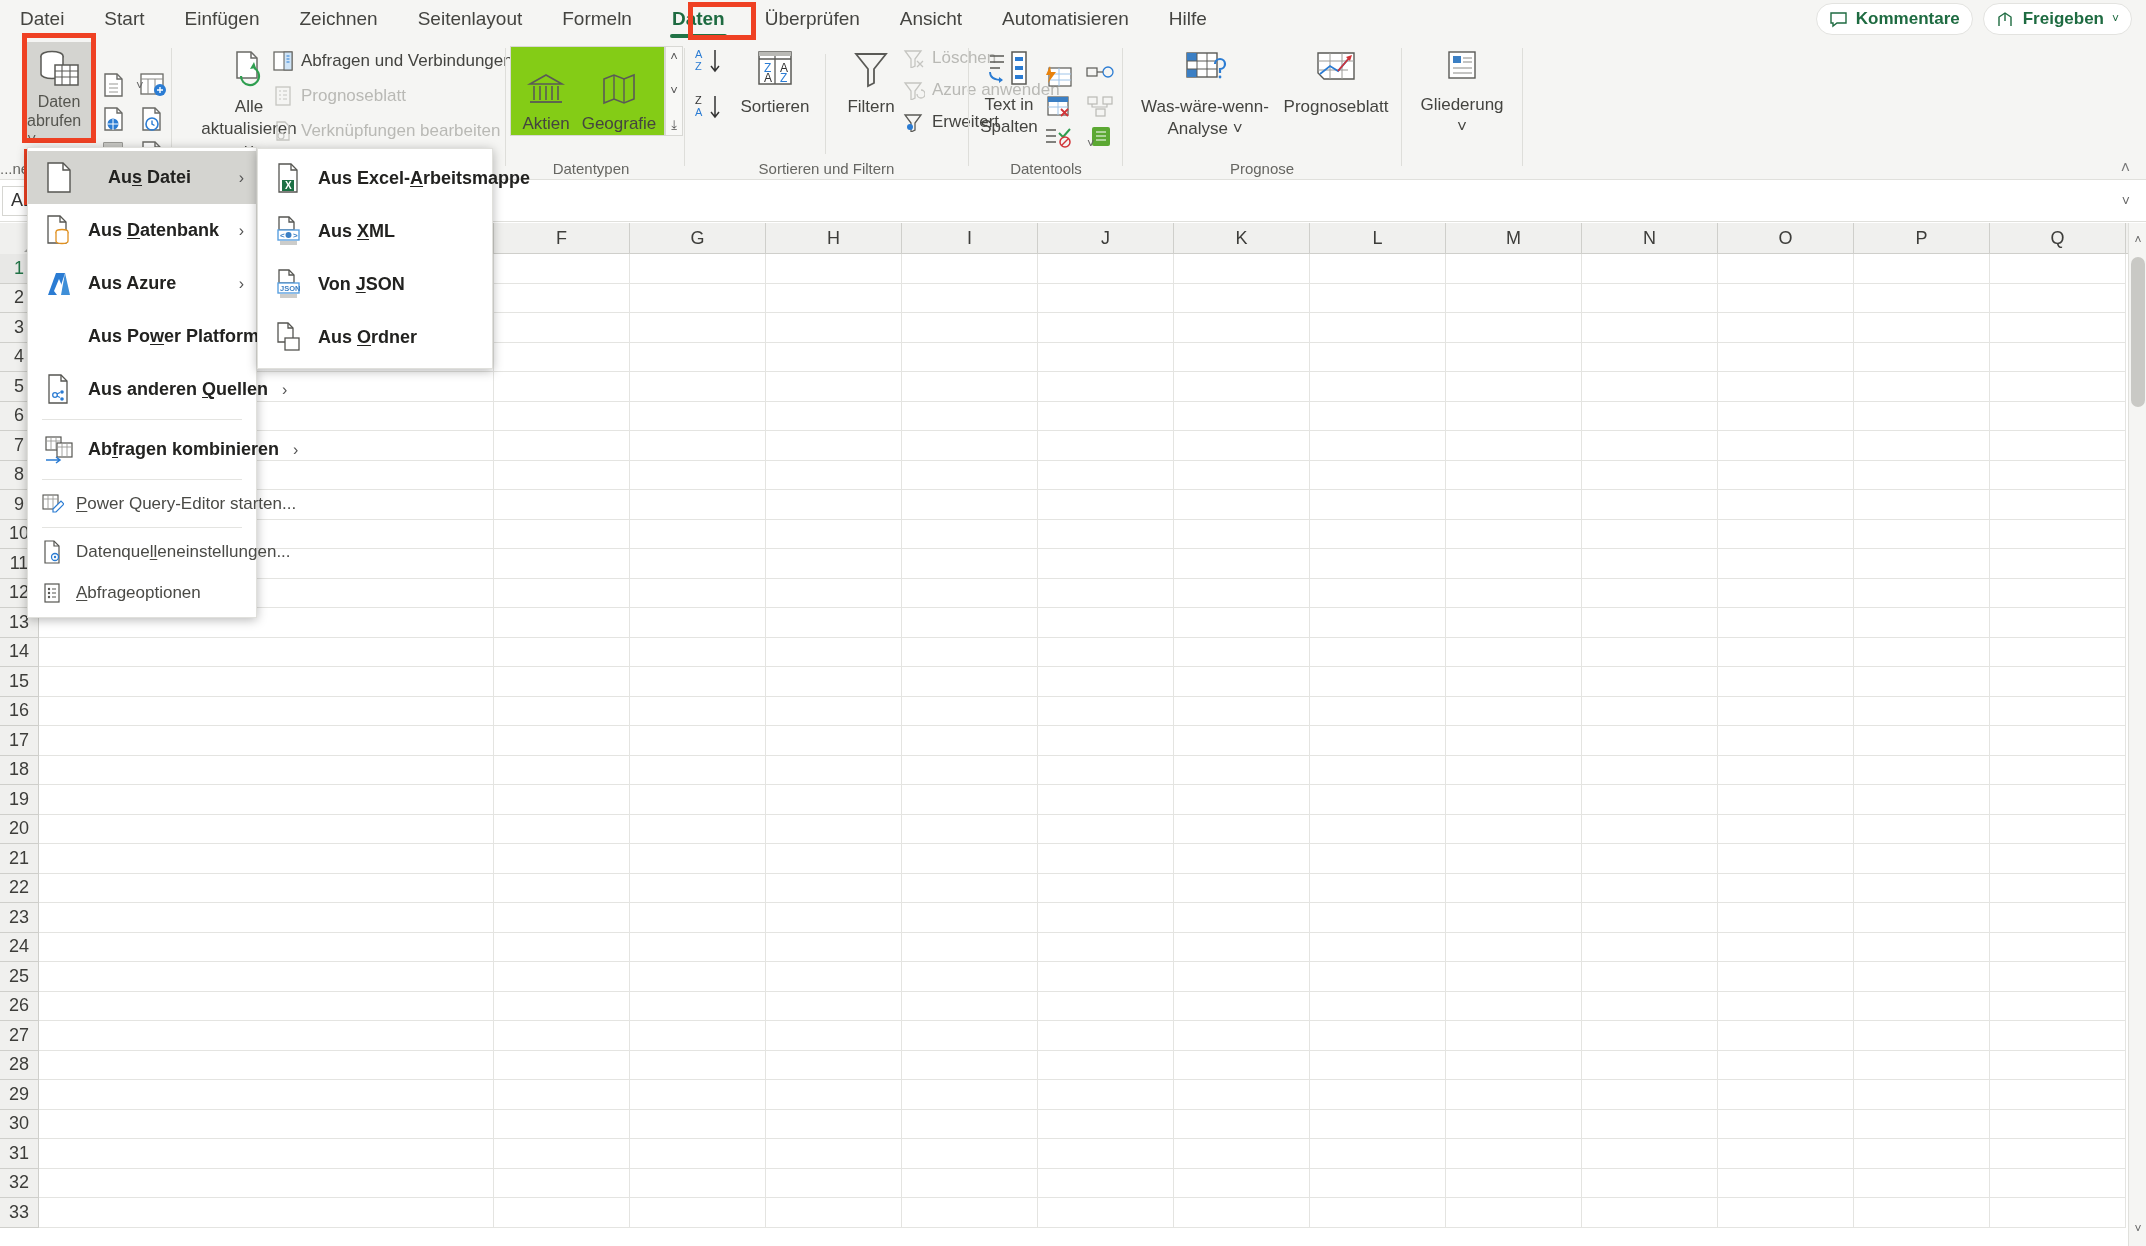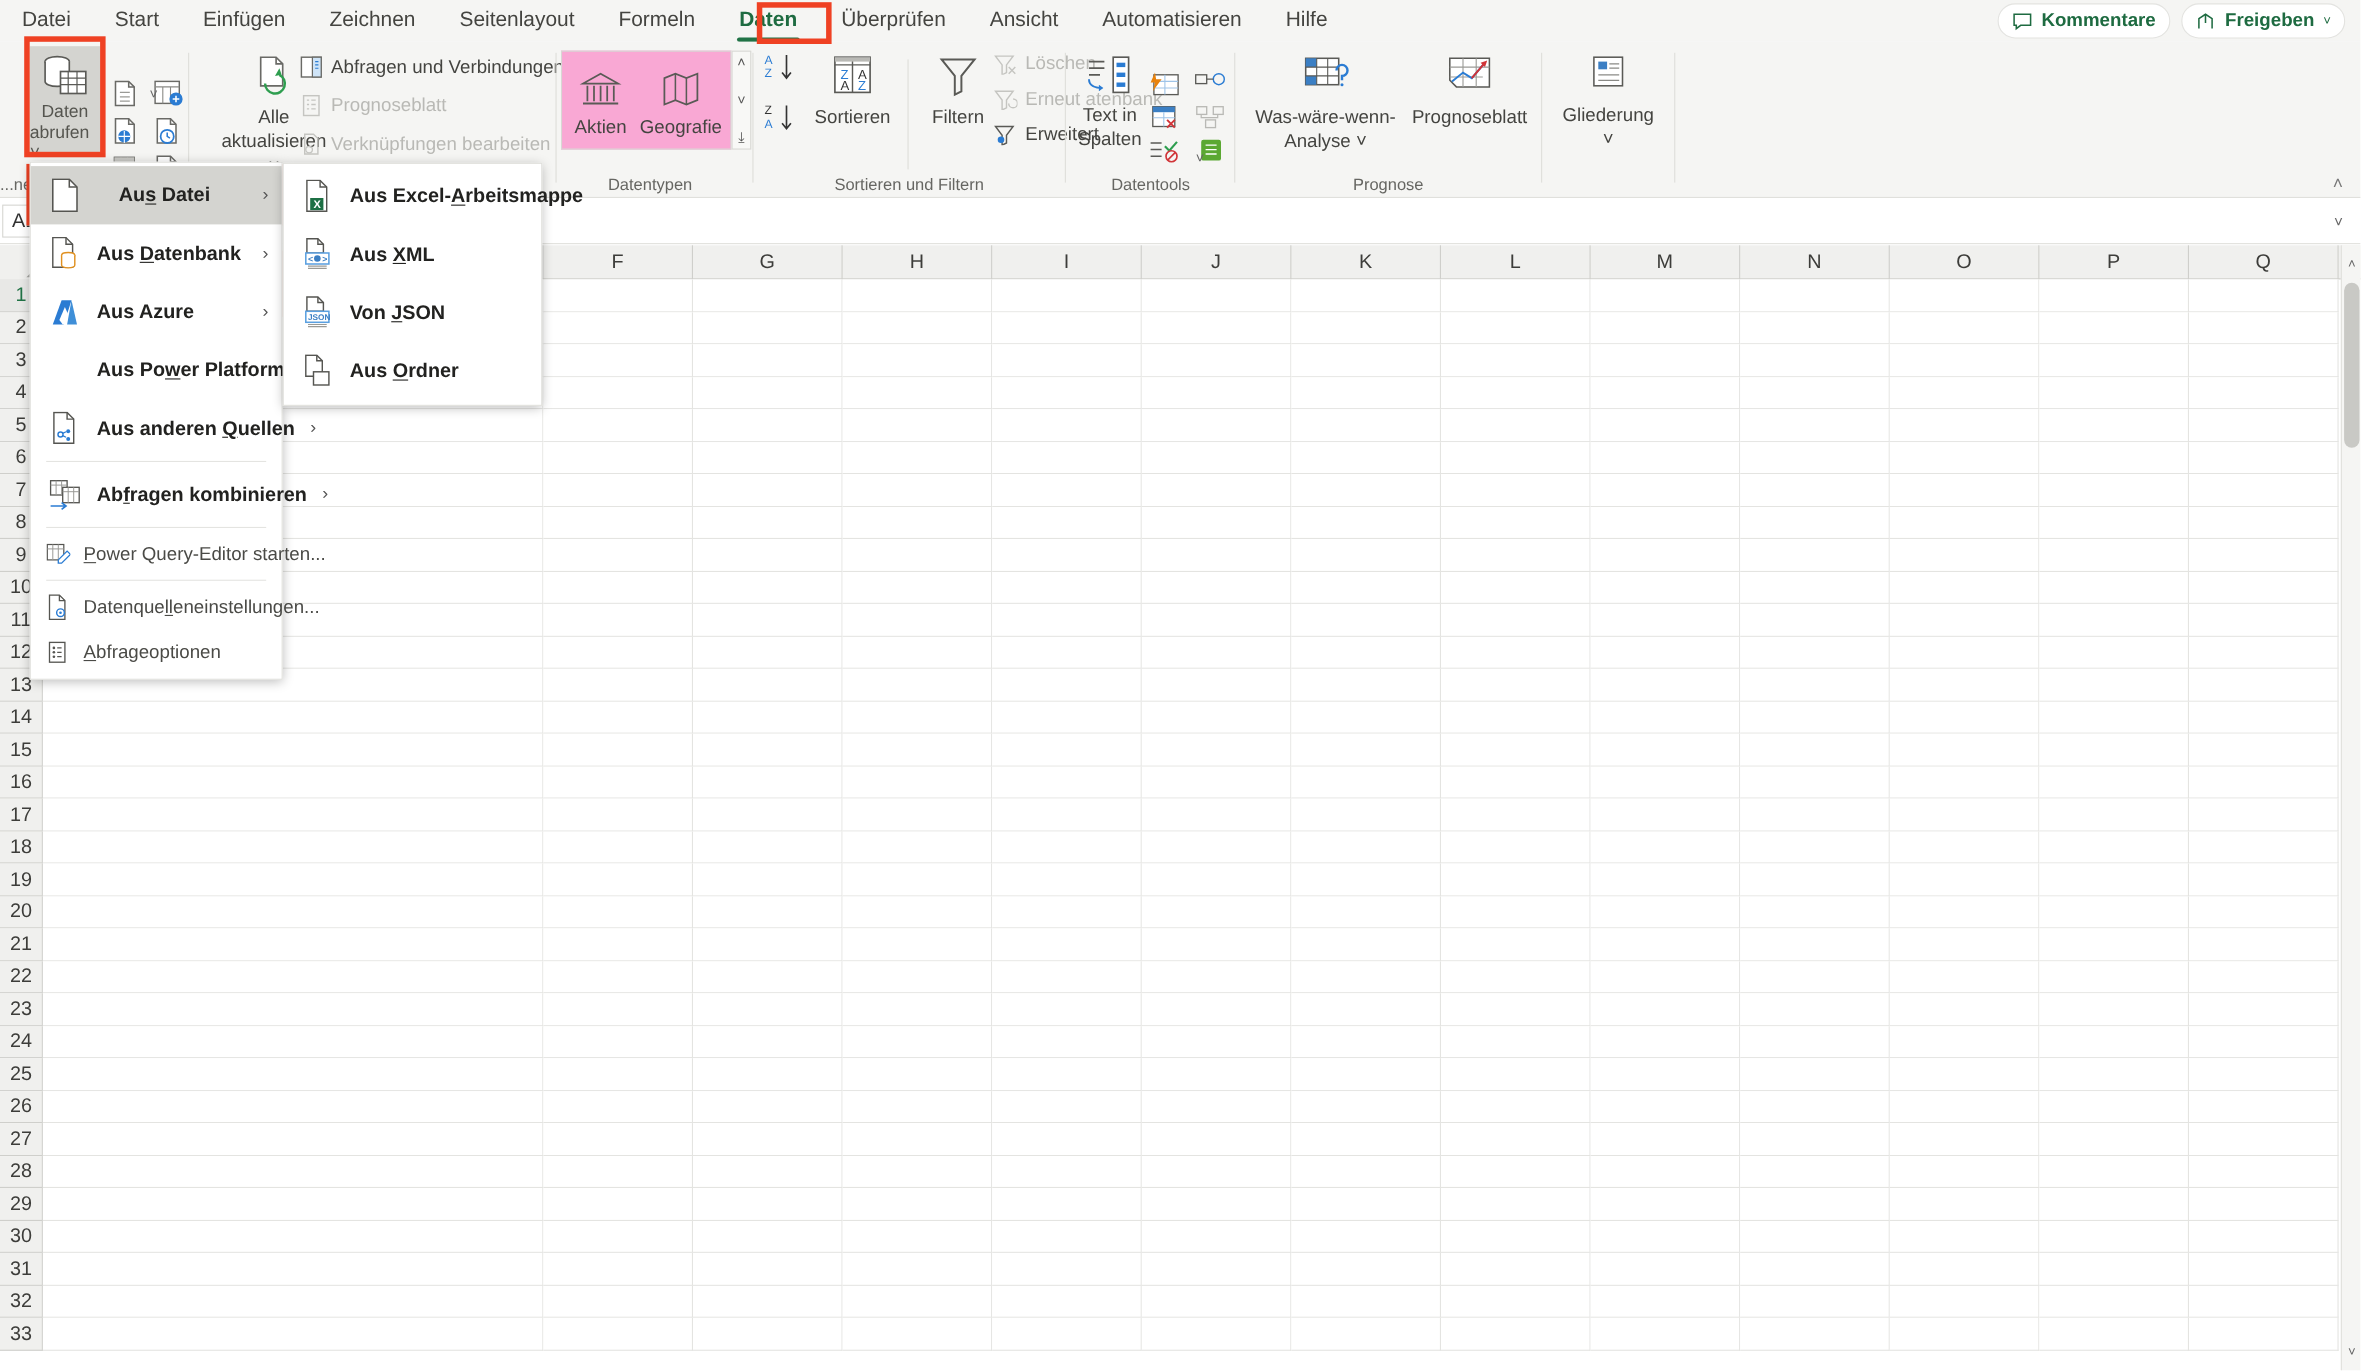--- a/index.html
+++ b/index.html
@@ -314,21 +314,21 @@
                 <circle cx="9" cy="16" r="3" fill="none" stroke="#c5c5c1" stroke-width="1.2"></circle>
               </svg>
           </span>
           <span>Verknüpfungen bearbeiten</span>
         </div>
       </div>
       <div class="gsep" style="left:333px;"></div>
     </div>
 
     <div class="rgroup" style="left:506px; width:170px;">
-      <div style="position:absolute; left:4px; top:8px; width:155px; height:90px; background:#f9a8d4; border:1px solid #d8d8d4; display:flex; align-items:center;">
+      <div style="position:absolute; left:4px; top:8px; width:155px; height:90px; background:#84cc16; border:1px solid #d8d8d4; display:flex; align-items:flex-end;">
         <div class="bigbtn" style="width:70px; padding-top:8px;">
           <span class="ico">
             <svg width="40" height="38" viewBox="0 0 40 38">
                 <path d="M20 4L4 13h32z" fill="none" stroke="#5a5a56" stroke-width="1.6"></path>
                 <path d="M8 15v14M14 15v14M20 15v14M26 15v14M32 15v14" stroke="#5a5a56" stroke-width="1.6"></path>
                 <path d="M4 31h32" stroke="#5a5a56" stroke-width="1.8"></path>
               </svg>
           </span>
           <span>Aktien</span>
         </div>
@@ -401,21 +401,21 @@
             </span>
           <span>Löschen</span>
         </div>
         <div class="smallitem disabled">
           <span>
               <svg width="22" height="20" viewBox="0 0 22 20">
                 <path d="M2 3h16l-6 8v7l-4 2v-9z" fill="none" stroke="#c5c5c1" stroke-width="1.3"></path>
                 <path d="M14 14a4 4 0 104-4" fill="none" stroke="#c5c5c1" stroke-width="1.3"></path>
               </svg>
             </span>
-          <span>Erneut atenbank</span>
+          <span>Azure anwenden</span>
         </div>
         <div class="smallitem">
           <span>
               <svg width="22" height="20" viewBox="0 0 22 20">
                 <path d="M2 3h16l-6 8v7l-4 2v-9z" fill="none" stroke="#5a5a56" stroke-width="1.3"></path>
                 <circle cx="7" cy="15" r="3" fill="#2b7cd3"></circle>
               </svg>
             </span>
           <span>Erweitert</span>
         </div>

